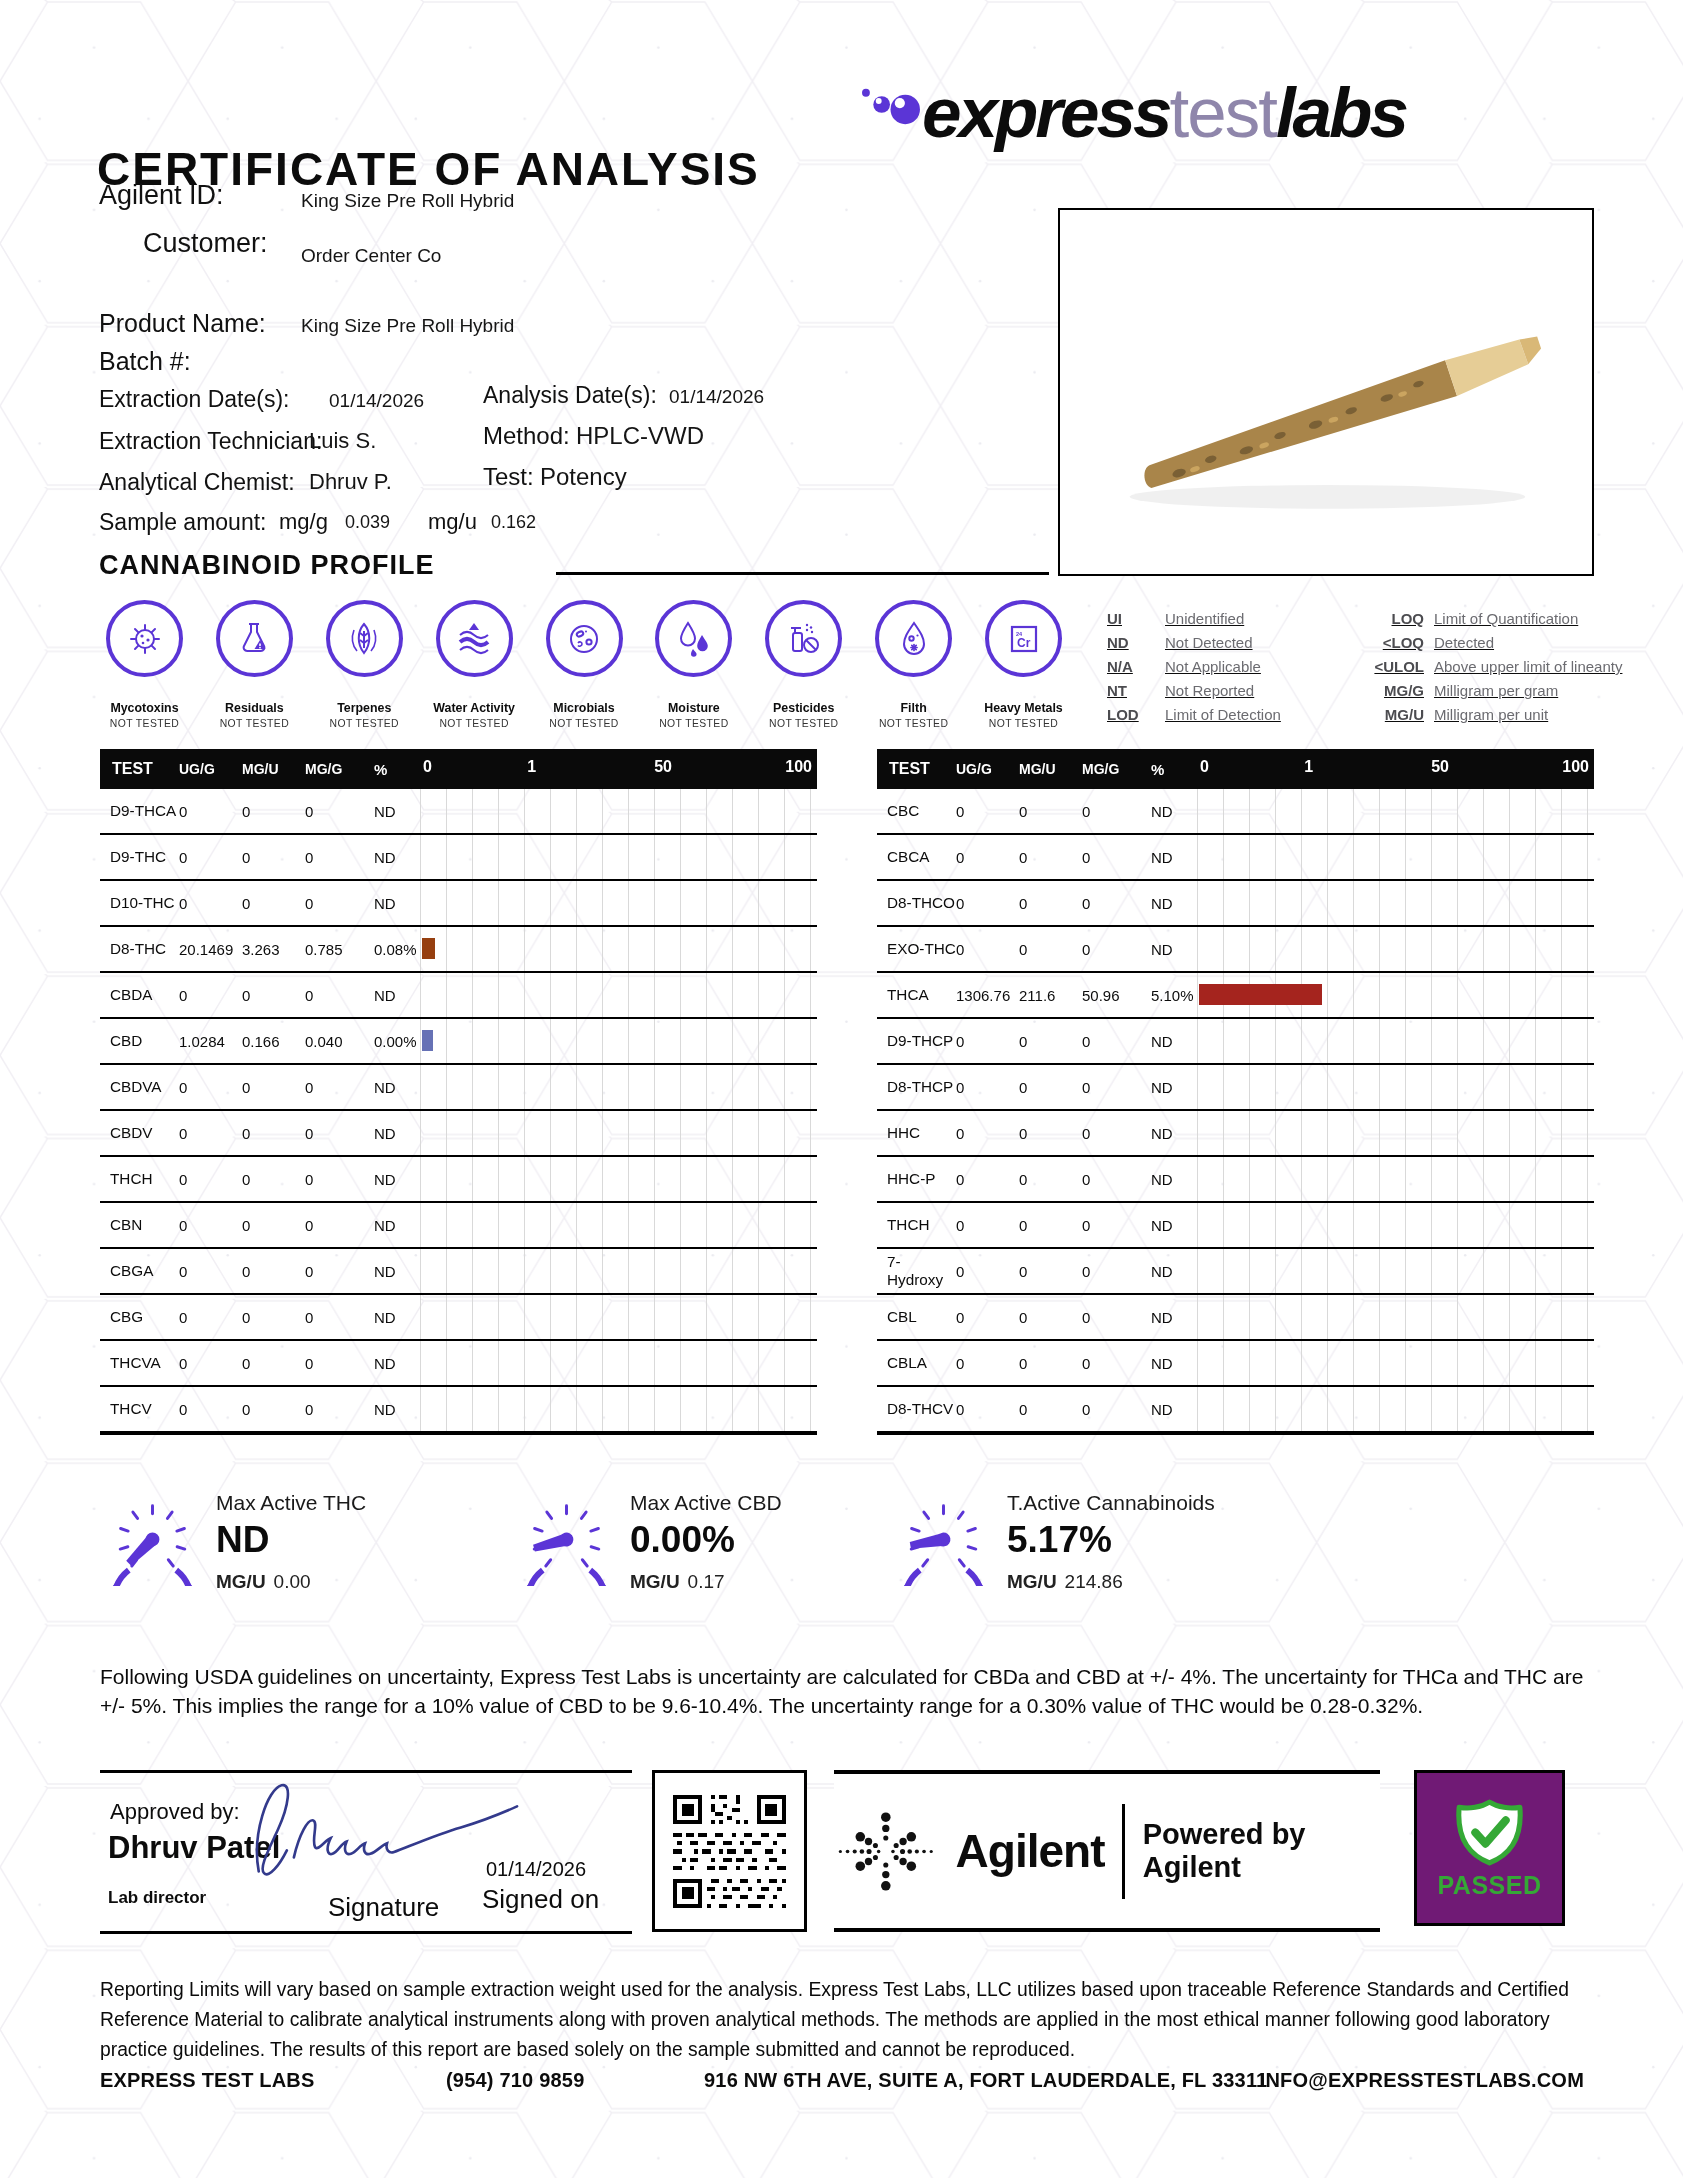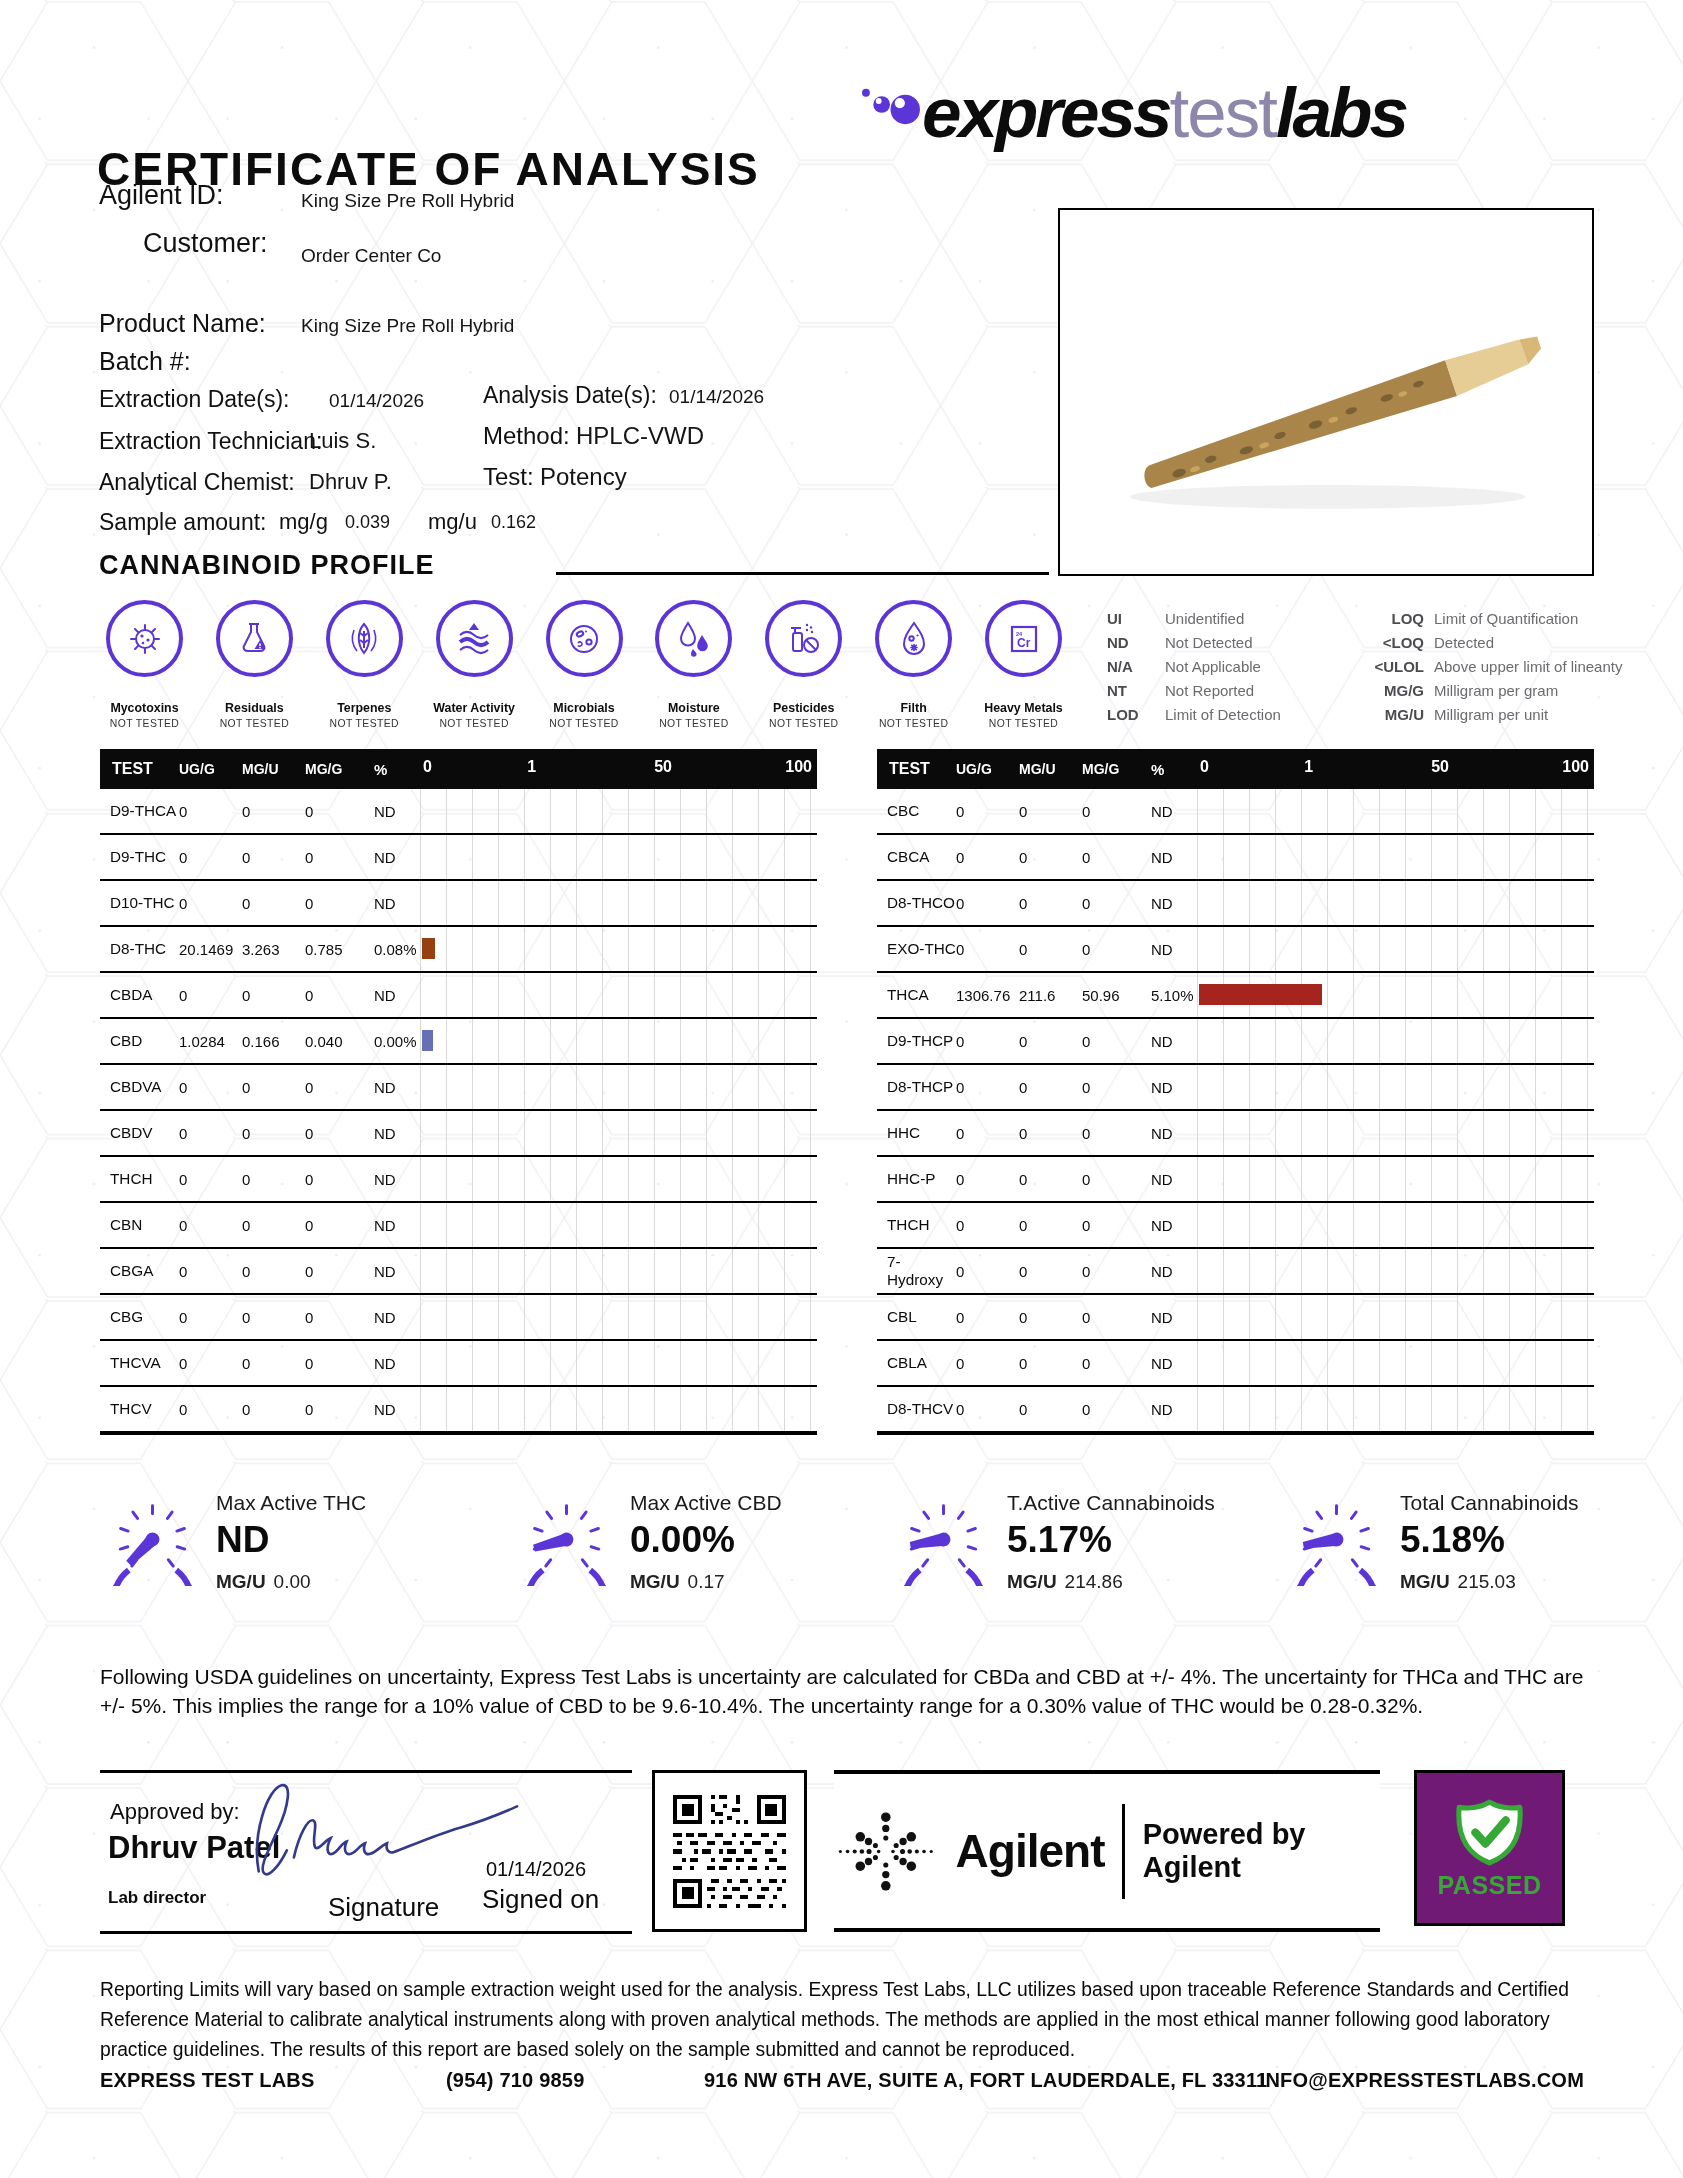--- a/index.html
+++ b/index.html
@@ -27,21 +27,21 @@
   .sec-line{position:absolute;left:556px;top:572px;width:493px;height:3px;background:#000;}
 
   
   .icons-row{position:absolute;left:93px;top:600px;width:982px;display:flex;justify-content:space-between;}
   .icon-cell{width:103px;display:flex;flex-direction:column;align-items:center;text-align:center;}
   .icon-circle{width:69px;height:69px;border:4.5px solid #5b35d6;border-radius:50%;display:flex;align-items:center;justify-content:center;background:#fff;}
   .icon-label{font-size:12.4px;font-weight:700;margin-top:24px;color:#0d0d0d;}
   .icon-status{font-size:10.4px;margin-top:3px;letter-spacing:0.4px;color:#333;}
 
   
-  .legend{position:absolute;left:1107px;top:610px;display:grid;grid-template-columns:48px 154px 95px auto;column-gap:10px;row-gap:7px;font-size:15px;}
+  .legend{position:absolute;left:1107px;top:610px;display:grid;grid-template-columns:48px 154px 95px auto;column-gap:10px;row-gap:7px;font-size:15px;text-decoration:underline;}
   .leg-ab{font-weight:700;color:#4c4c50;}
   .leg-ab.r{text-align:right;}
   .leg-ds{color:#6b6b70;}
 
   
   .table{position:absolute;top:749px;width:717px;border-bottom:2.5px solid #000;}
   .table.left{left:100px;} .table.right{left:877px;}
   .t-head{display:grid;grid-template-columns:79px 63px 63px 69px 46px 1fr;align-items:center;background:#0a0a0a;color:#fff;height:40px;font-weight:700;}
   .t-head .h-test{padding-left:12px;font-size:16px;}
   .t-head .h-unit{font-size:14px;}
@@ -685,31 +685,20 @@
   </div>
   <div class="gauge-block" style="left:894px;">
     <svg class="gauge-svg" viewBox="0 0 100 100">
       <use href="#gaugesym"></use>
         <use href="#needlesym" transform="rotate(-10 50 53)"></use>
     </svg>
     <div class="g-text">
       <div class="g-label">T.Active Cannabinoids</div>
       <div class="g-value">5.17%</div>
       <div class="g-unit"><b>MG/U</b><span>214.86</span></div>
-    </div>
-  </div>
-  <div class="gauge-block" style="left:1287px;">
-    <svg class="gauge-svg" viewBox="0 0 100 100">
-      <use href="#gaugesym"></use>
-        <use href="#needlesym" transform="rotate(-10 50 53)"></use>
-    </svg>
-    <div class="g-text">
-      <div class="g-label">Total Cannabinoids</div>
-      <div class="g-value">5.18%</div>
-      <div class="g-unit"><b>MG/U</b><span>215.03</span></div>
     </div>
   </div>
 
   <p class="disclaimer layer">Following USDA guidelines on uncertainty, Express Test Labs is uncertainty are calculated for CBDa and CBD at +/- 4%. The uncertainty for THCa and THC are +/- 5%. This implies the range for a 10% value of CBD to be 9.6-10.4%. The uncertainty range for a 0.30% value of THC would be 0.28-0.32%.</p>
 
   <div class="sig-block layer">
     <span class="approved-lbl">Approved by:</span>
     <span class="approver-name">Dhruv Patel</span>
     <span class="approver-role">Lab director</span>
     <svg class="sig-svg" viewBox="0 0 340 140">

